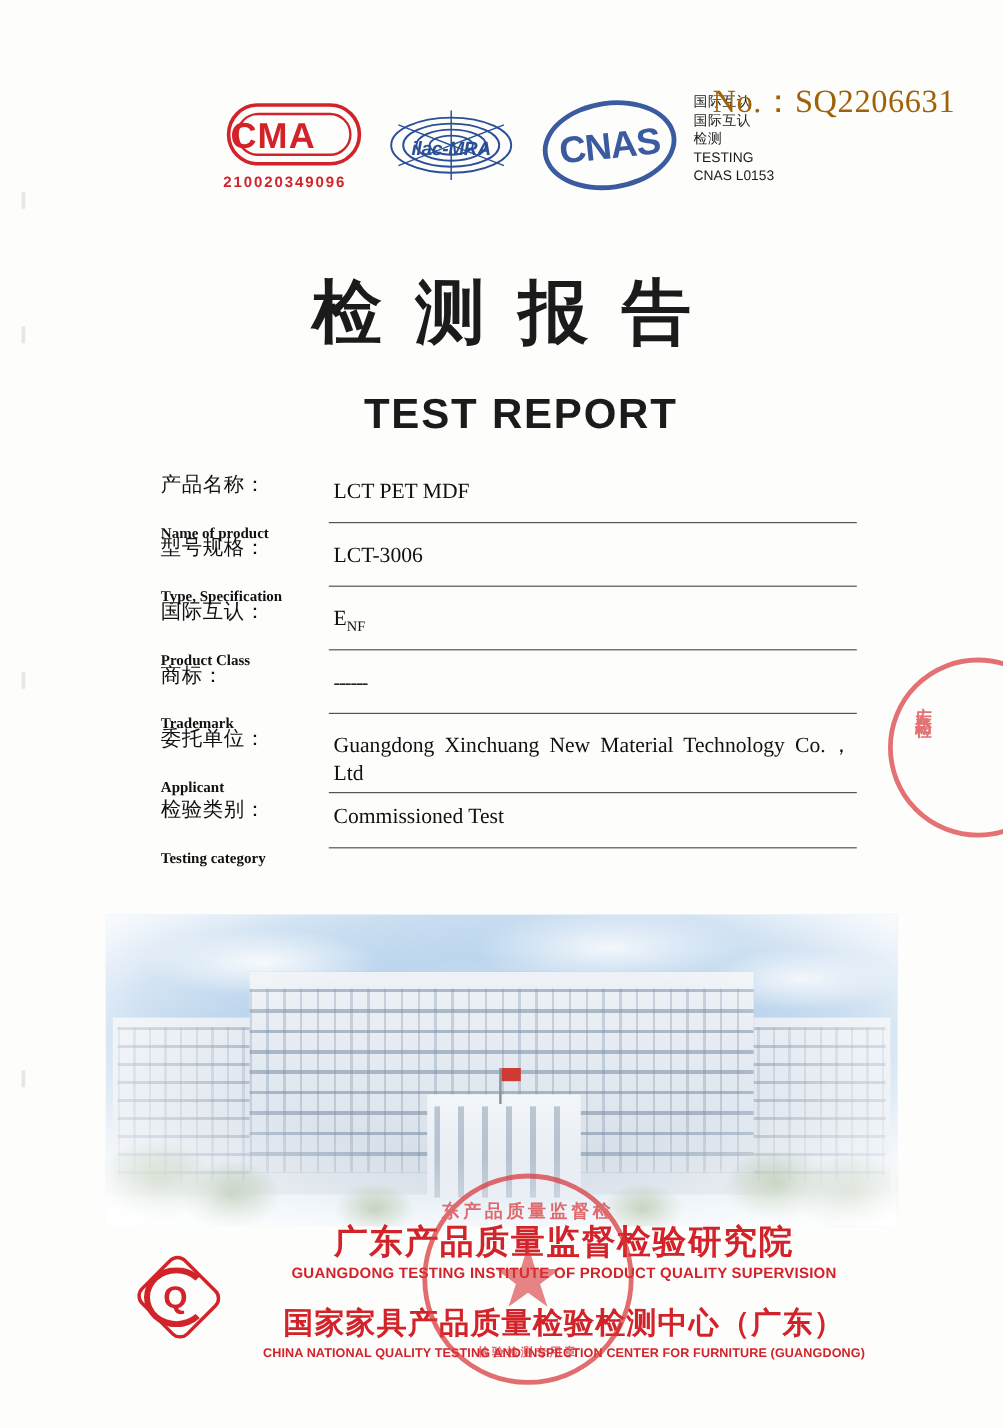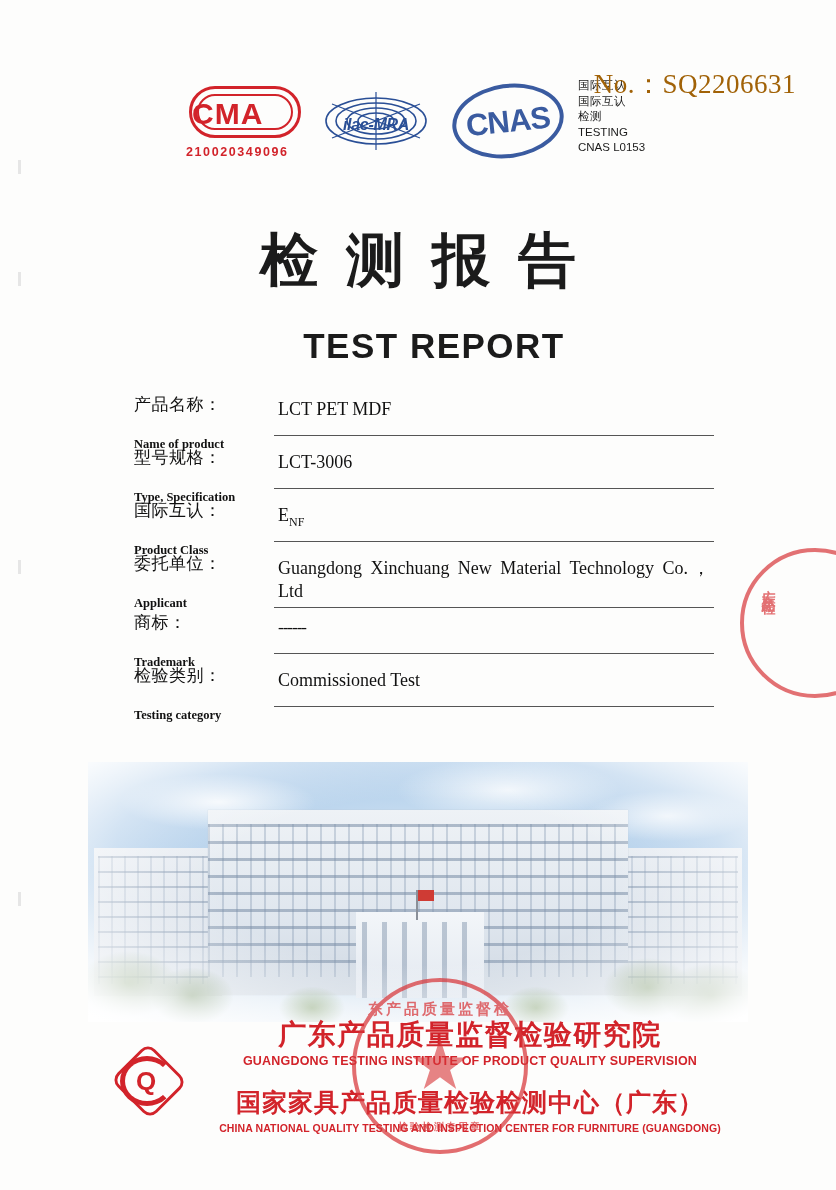--- a/index.html
+++ b/index.html
@@ -558,32 +558,32 @@
     <div class="field-row">
       <div class="field-label">
         <div class="label-cn">国际互认：</div>
         <div class="label-en">Product Class</div>
       </div>
       <div class="field-value"><span>E</span><span class="val-sub">NF</span></div>
     </div>
 
     <div class="field-row">
       <div class="field-label">
+        <div class="label-cn">商标：</div>
+        <div class="label-en">Trademark</div>
+      </div>
+      <div class="field-value dashes">------</div>
+    </div>
+
+    <div class="field-row">
+      <div class="field-label">
         <div class="label-cn">委托单位：</div>
         <div class="label-en">Applicant</div>
       </div>
       <div class="field-value tall two-line">Guangdong Xinchuang New Material Technology Co.，Ltd</div>
-    </div>
-
-    <div class="field-row">
-      <div class="field-label">
-        <div class="label-cn">商标：</div>
-        <div class="label-en">Trademark</div>
-      </div>
-      <div class="field-value dashes">------</div>
     </div>
 
     <div class="field-row">
       <div class="field-label">
         <div class="label-cn">检验类别：</div>
         <div class="label-en">Testing category</div>
       </div>
       <div class="field-value">Commissioned Test</div>
     </div>
 

